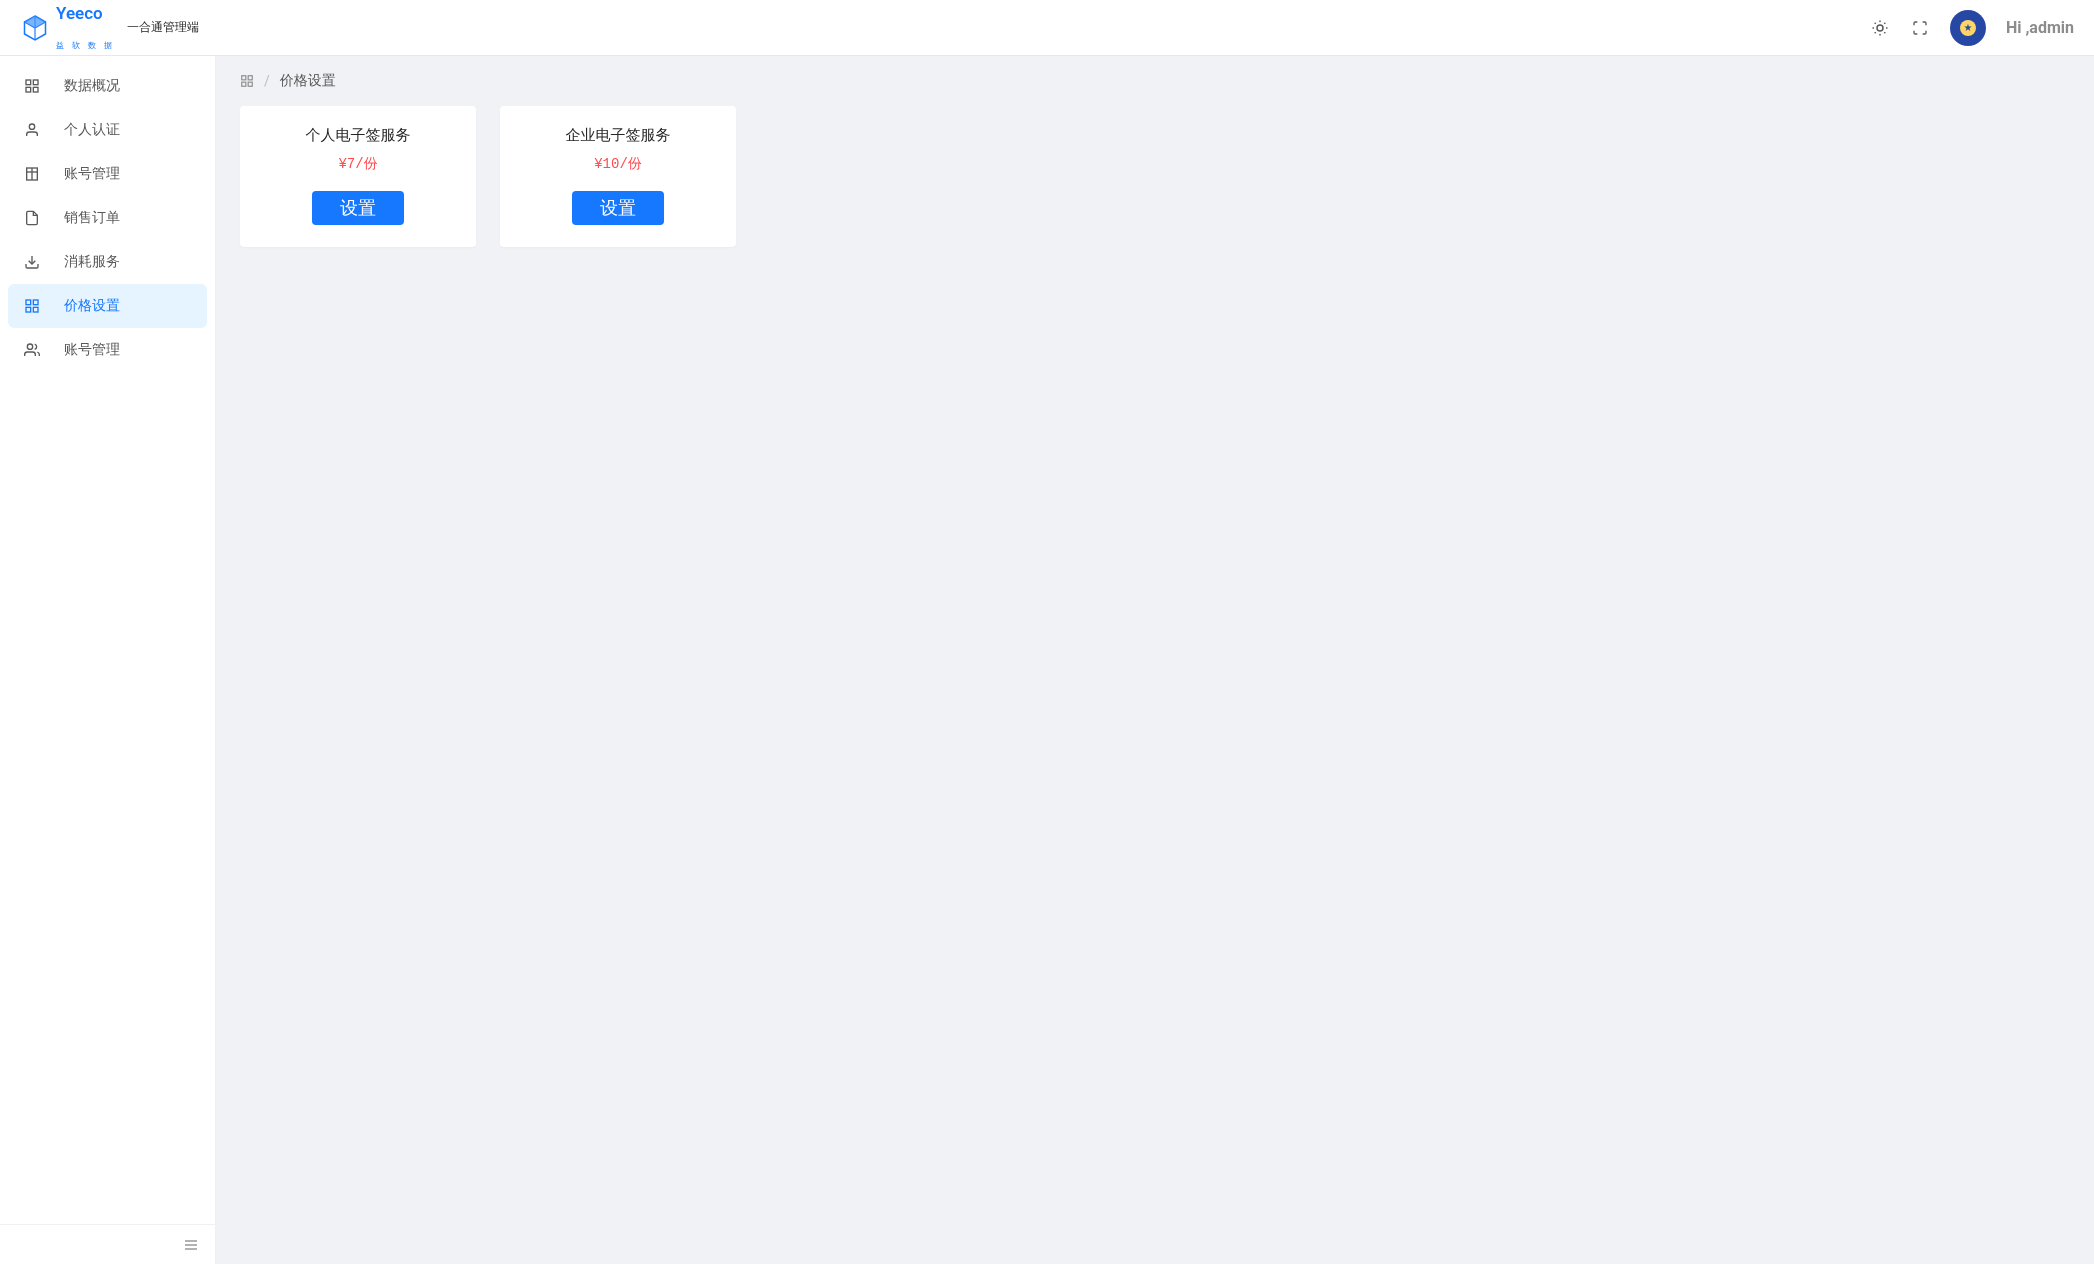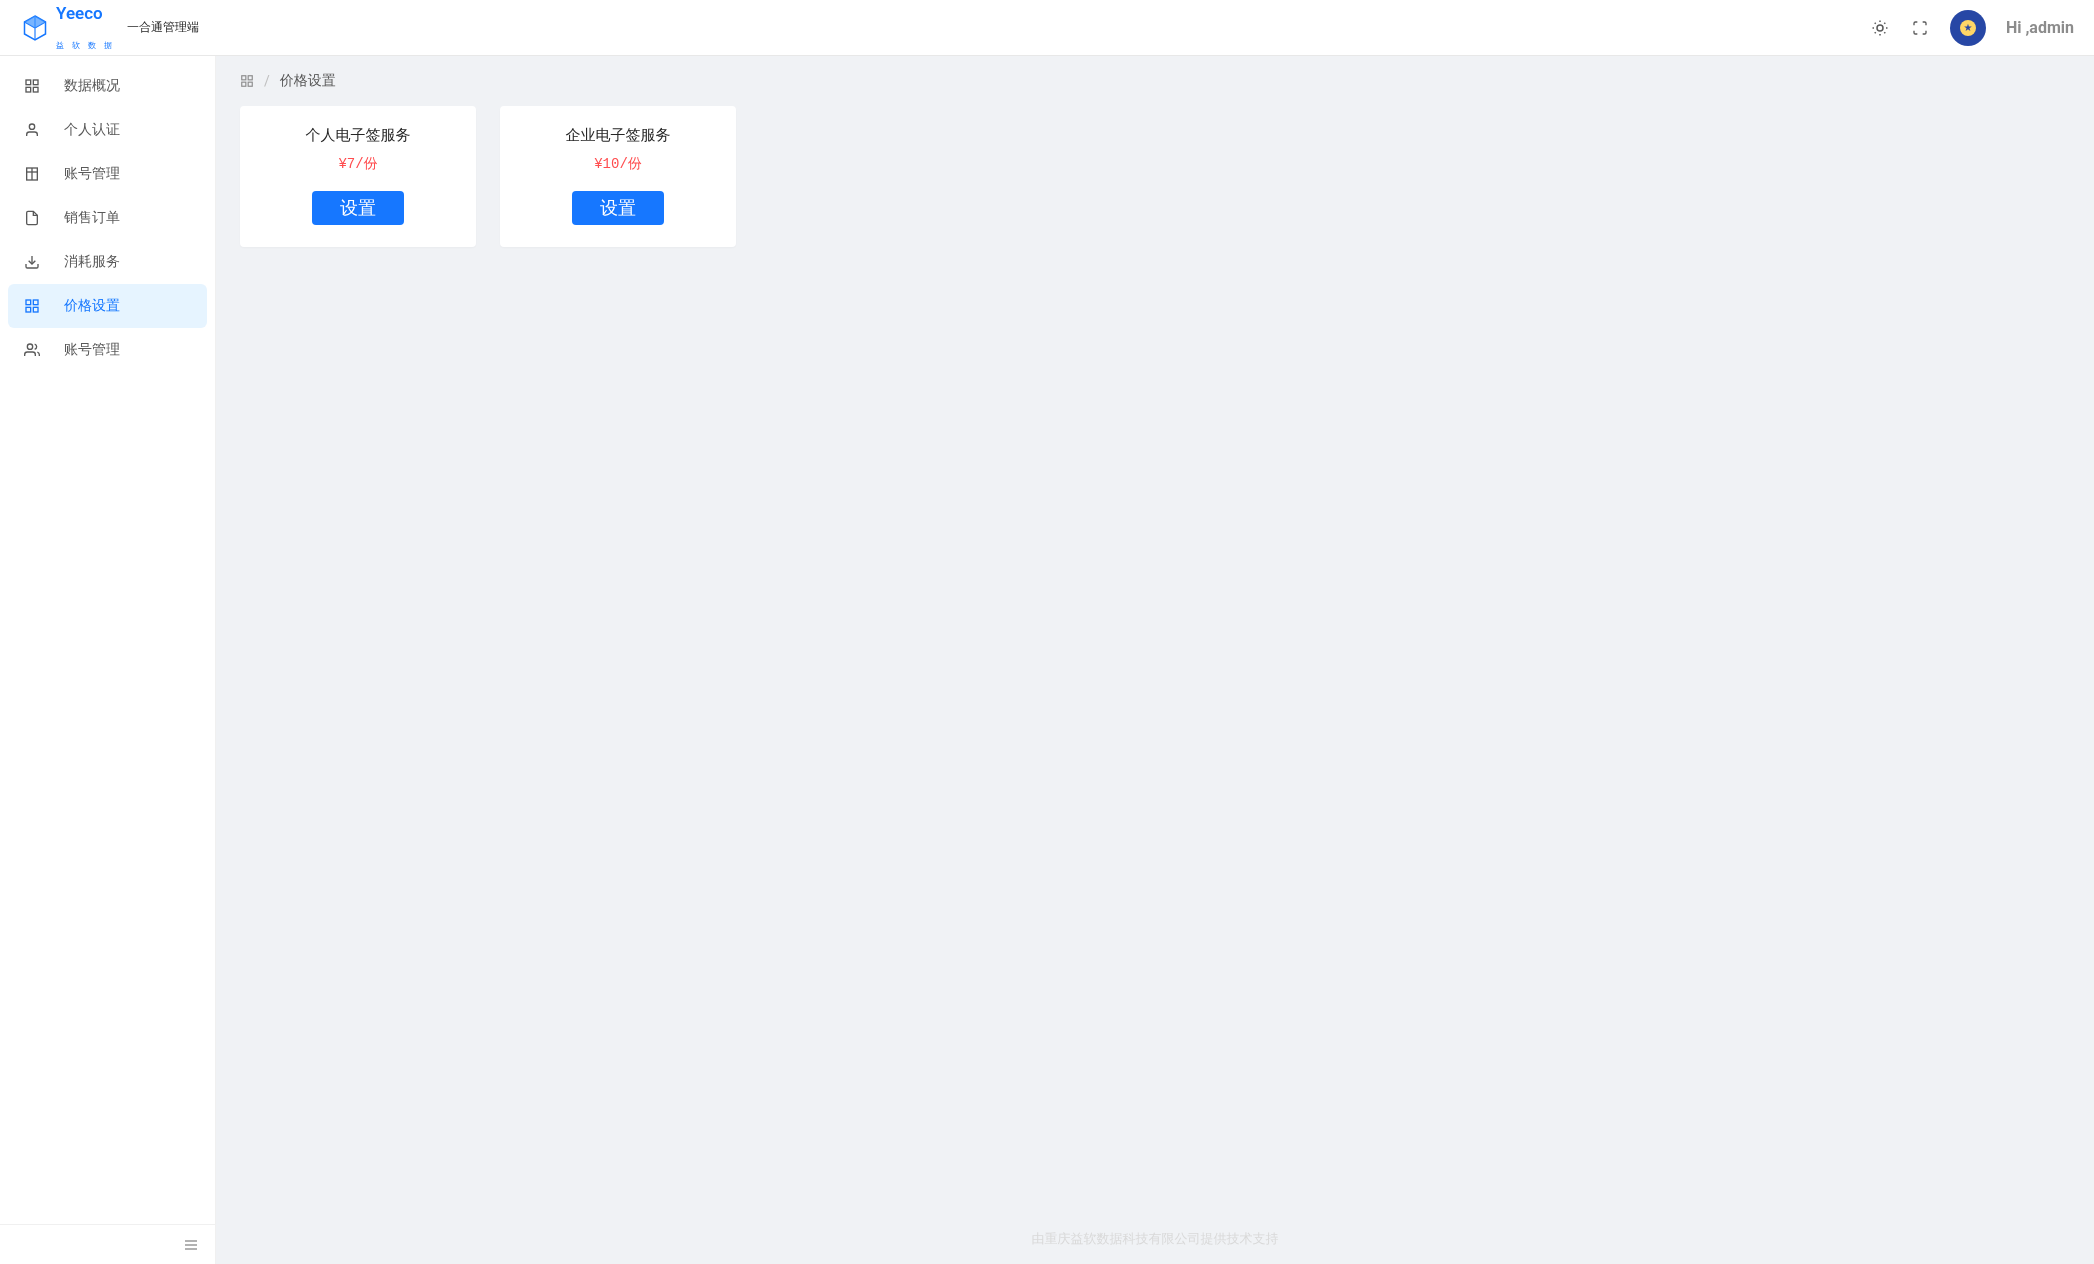--- a/index.html
+++ b/index.html
@@ -374,17 +374,14 @@
         <div class="card-price">¥7/份</div>
         <button class="card-button">设置</button>
       </div>
       <div class="card">
         <div class="card-title">企业电子签服务</div>
         <div class="card-price">¥10/份</div>
         <button class="card-button">设置</button>
       </div>
     </div>
 
-    <div class="footer">
-      <span>由重庆益软数据科技有限公司提供技术支持</span>
-    </div>
   </div>
 </div>
 
 </body></html>

